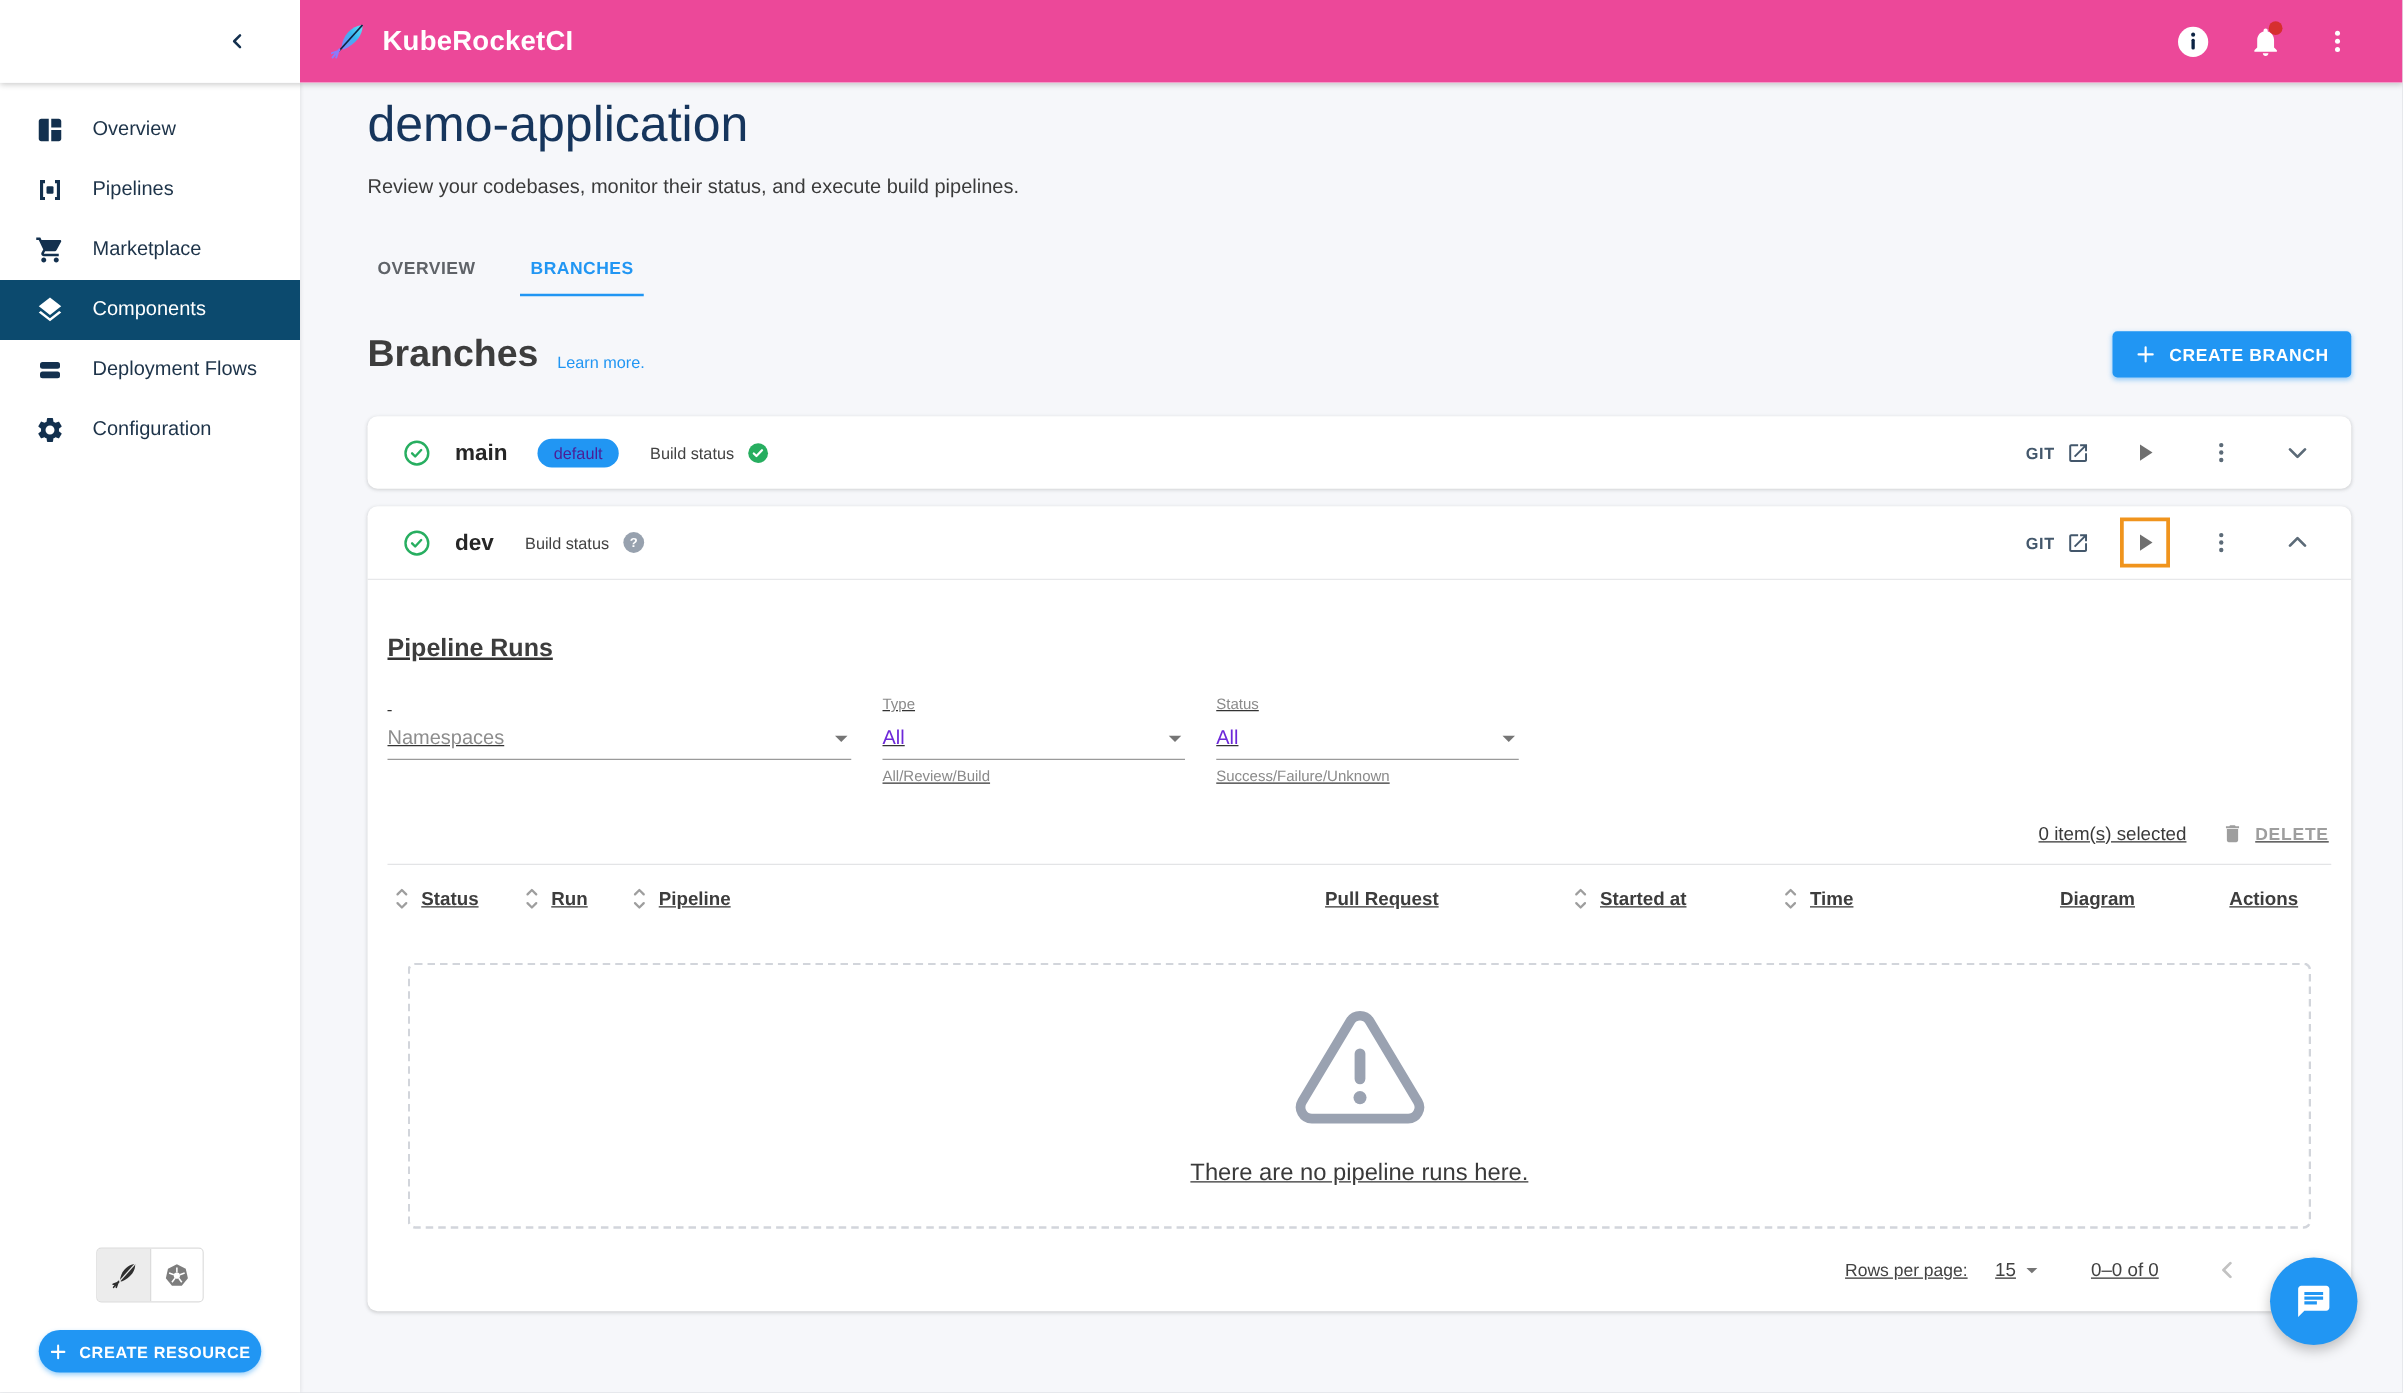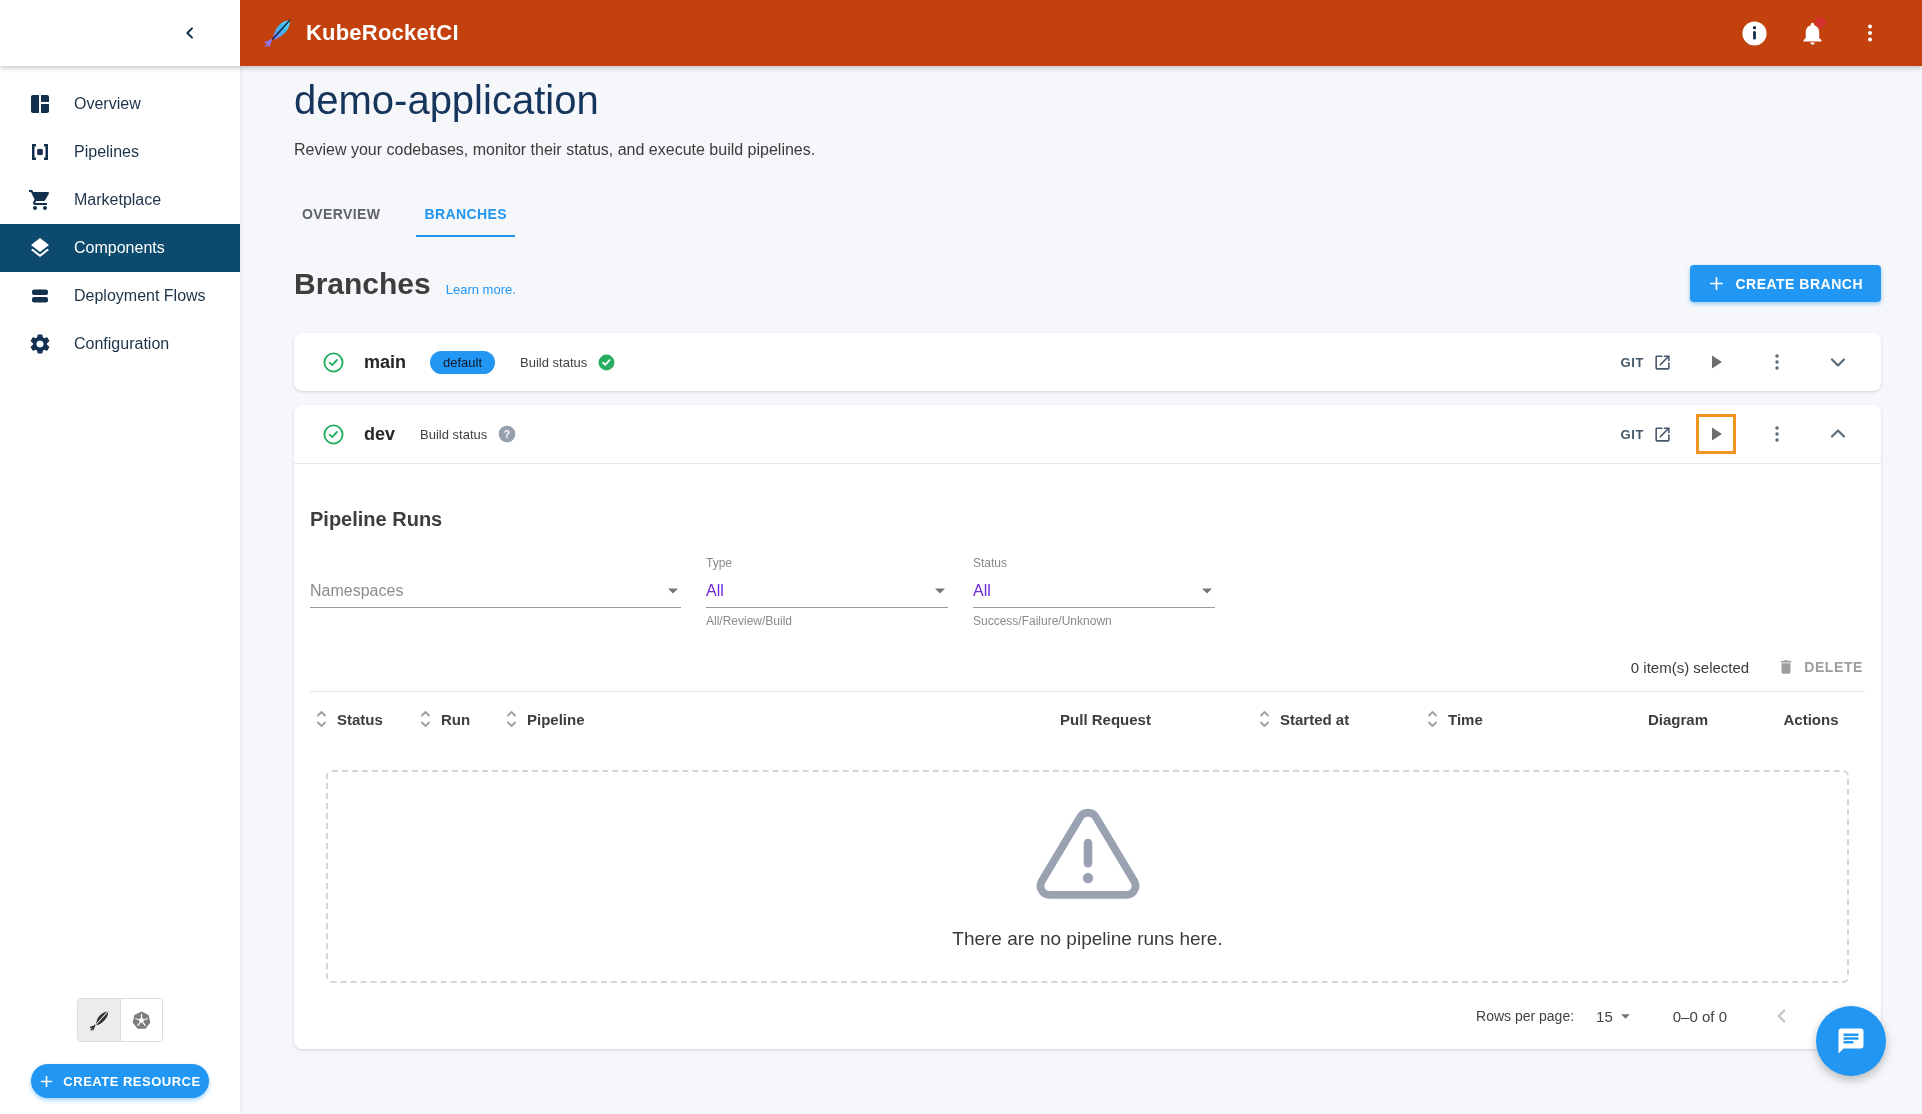--- a/index.html
+++ b/index.html
@@ -8,21 +8,21 @@
     font-family: "Liberation Sans", sans-serif;
     background: #f6f7fa;
     color: #333;
   }
   .viewport { width: 1922px; height: 1114px; display: flex; flex-direction: column; outline: 1px solid #b9bcc2; }
 
   
   .topbar { display: flex; height: 66px; position: relative; z-index: 20; box-shadow: 0 2px 5px rgba(0,0,0,.22); }
   .sidebar-head { width: 240px; background: #fff; display: flex; align-items: center; justify-content: flex-end; padding-right: 34px; }
   .collapse-btn { width: 32px; height: 32px; display: flex; align-items: center; justify-content: center; cursor: pointer; }
-  .appbar { flex: 1; background: #c2410c; display: flex; align-items: center; padding: 0 36px 0 22px; }
+  .appbar { flex: 1; background: #ec4899; display: flex; align-items: center; padding: 0 36px 0 22px; }
   .logo { display: flex; align-items: center; gap: 12px; }
   .logo-text { color: #fff; font-size: 22px; font-weight: 700; letter-spacing: .2px; }
   .appbar-actions { margin-left: auto; display: flex; align-items: center; gap: 26px; }
   .appbar-icon-btn { position: relative; display: flex; align-items: center; justify-content: center; width: 32px; height: 32px; }
   .notif-dot { position: absolute; top: 0; right: 2px; width: 11px; height: 11px; border-radius: 50%; background: #d62f2f; }
 
   
   .body-row { flex: 1; display: flex; min-height: 0; }
   .sidebar { width: 240px; background: #fff; box-shadow: 1px 0 3px rgba(0,0,0,.08); display: flex; flex-direction: column; padding-top: 14px; z-index: 10; }
   .nav-item { height: 48px; display: flex; align-items: center; padding: 0 0 0 28px; cursor: pointer; color: #1d3349; }
@@ -50,31 +50,31 @@
   .branches-title { font-size: 30px; font-weight: 700; color: #3d3d3d; }
   .learn-more { margin-left: 15px; font-size: 13px; color: #2196f3; text-decoration: none; cursor: pointer; align-self: flex-end; padding-bottom: 5px; }
   .create-branch-btn { margin-left: auto; height: 37px; padding: 0 18px; border: none; border-radius: 4px; background: #2196f3; color: #fff;
     font-size: 14px; font-weight: 700; letter-spacing: .5px; display: flex; align-items: center; gap: 10px; cursor: pointer;
     box-shadow: 0 2px 4px rgba(33,150,243,.45); }
 
   .branch-list { margin-top: 31px; display: flex; flex-direction: column; gap: 14px; }
   .branch-card { background: #fff; border-radius: 8px; box-shadow: 0 1px 3px rgba(60,64,67,.20); }
   .branch-head { height: 58px; display: flex; align-items: center; padding: 0 26px 0 28px; }
   .branch-name { margin-left: 19px; font-size: 18px; font-weight: 700; color: #262626; }
-  .default-badge { margin-left: 24px; background: #2196f3; color: #0f172a; font-size: 13px; padding: 4px 13px; border-radius: 13px; }
+  .default-badge { margin-left: 24px; background: #2196f3; color: #4c1d95; font-size: 13px; padding: 4px 13px; border-radius: 13px; }
   .build-status-label { margin-left: 25px; font-size: 13px; color: #424242; }
   .status-icon { margin-left: 10px; display: flex; }
   .branch-actions { margin-left: auto; display: flex; align-items: center; gap: 27px; }
   .git-link { display: flex; align-items: center; gap: 9px; color: #43576b; cursor: pointer; }
   .git-label { font-size: 13px; font-weight: 600; letter-spacing: .6px; text-align: right; }
   .icon-btn { width: 34px; height: 34px; display: flex; align-items: center; justify-content: center; cursor: pointer; }
   .icon-btn.highlighted { outline: 3px solid #f0941d; outline-offset: 0; }
 
   
-  .card-body { border-top: 1px solid #e7e8ea; padding: 44px 16px 0; }
+  .card-body { border-top: 1px solid #e7e8ea; padding: 44px 16px 0; text-decoration: underline; }
   .pr-title { font-size: 20px; font-weight: 700; color: #3d3d3d; }
   .filters { margin-top: 25px; display: flex; gap: 25px; }
   .filter { display: flex; flex-direction: column; }
   .filter.w-namespaces { width: 371px; }
   .filter.w-small { width: 242px; }
   .filter-label { height: 17px; font-size: 12px; color: #8a8a8a; margin-bottom: 3px; }
   .filter-value { display: flex; align-items: center; justify-content: space-between; padding: 6px 2px 7px 0; border-bottom: 1px solid #9a9a9a; font-size: 16px; color: #6d28d9; cursor: pointer; }
   .filter-value.placeholder { color: #8d8d8d; }
   .filter-helper { margin-top: 6px; font-size: 12px; color: #8a8a8a; }
 

